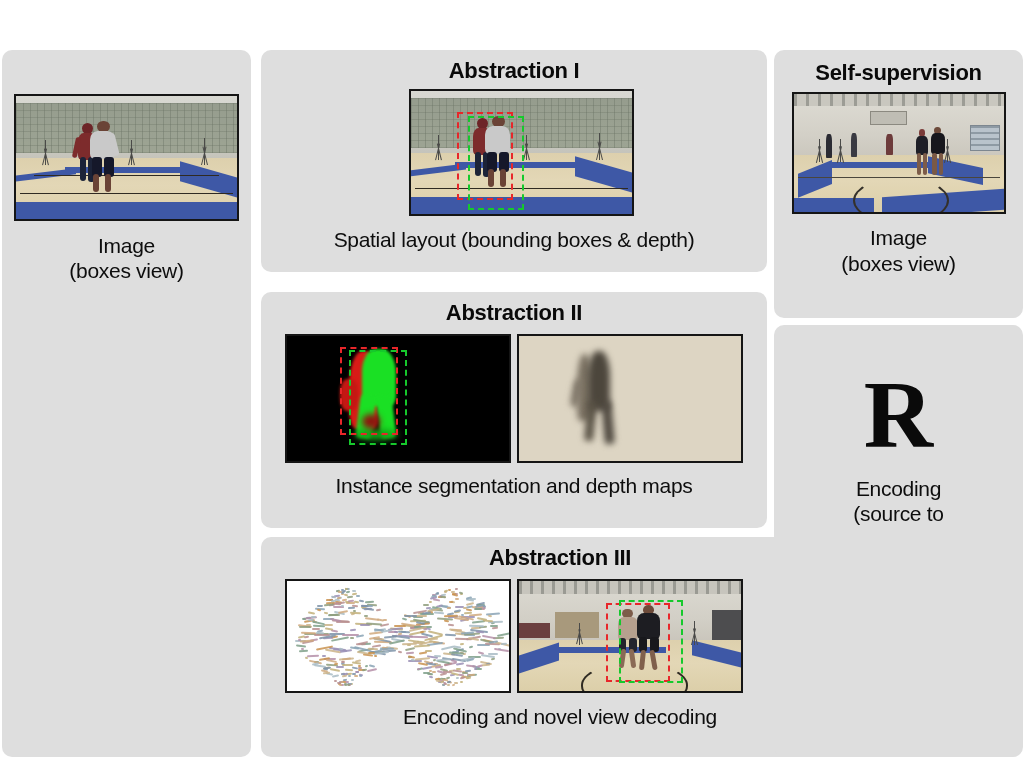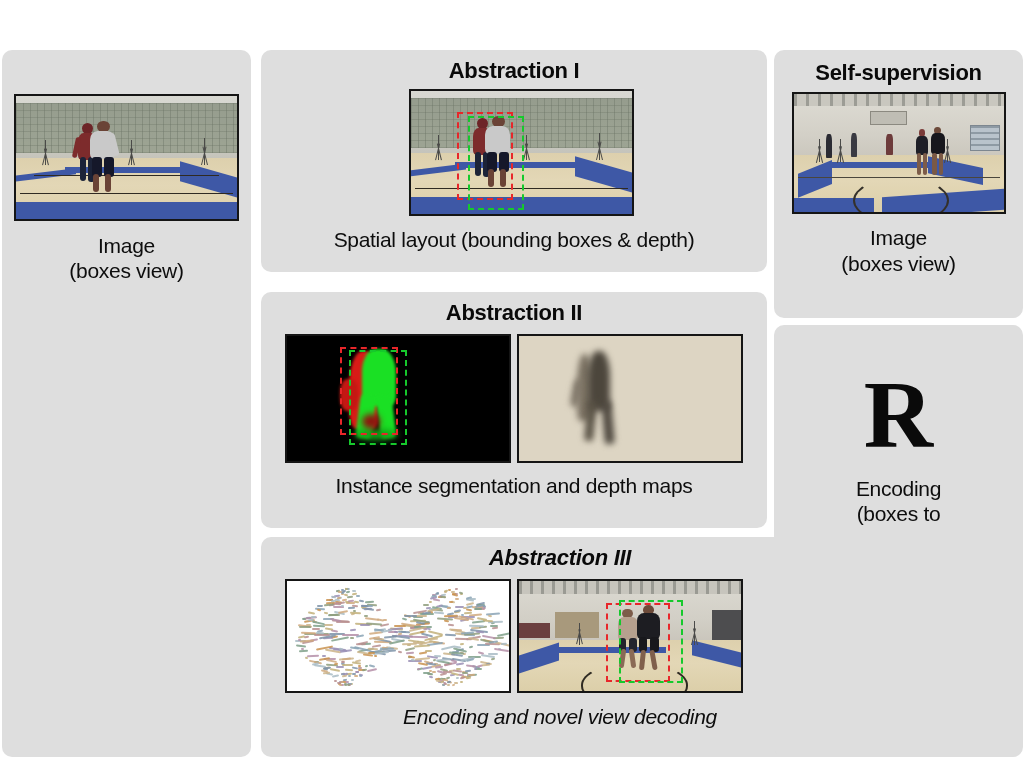--- a/index.html
+++ b/index.html
@@ -50,21 +50,21 @@
     color: #0d0d0d;
     line-height: 1.18;
     letter-spacing: -0.3px;
   }
 
   #panel-input      { left: 2px;   top: 50px;  width: 249px; height: 707px; }
   #panel-selfsup    { left: 774px; top: 50px;  width: 249px; height: 268px; }
   #panel-rotation   { left: 774px; top: 325px; width: 249px; height: 432px; }
   #panel-abs1       { left: 261px; top: 50px;  width: 506px; height: 222px; }
   #panel-abs2       { left: 261px; top: 292px; width: 506px; height: 236px; }
-  #panel-abs3       { left: 261px; top: 537px; width: 598px; height: 220px; font-style: italic; }
+  #panel-abs3       { left: 261px; top: 537px; width: 598px; height: 220px; }
 
   
   .photo {
     position: relative;
     border: 2px solid #151515;
     overflow: hidden;
     background: #cbc7b8;
   }
 
   
@@ -825,16 +825,16 @@
       </div>
     </div>
 
     <div class="panel-caption" style="position:absolute; left:0; right:0; top:176px;">Image</div>
     <div class="panel-caption" style="position:absolute; left:0; right:0; top:202px;">(boxes view)</div>
   </div>
 
   <div class="panel" id="panel-rotation">
     <div id="rot-symbol" style="margin-top:38px;">R</div>
     <div class="panel-caption" style="margin-top:10px;">Encoding</div>
-    <div class="panel-caption">(boxes to</div>
+    <div class="panel-caption">(source to</div>
   </div>
 
 </div>
 
 </body></html>

